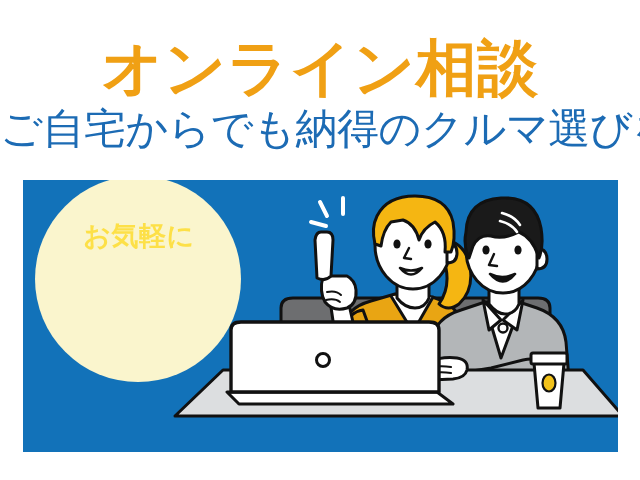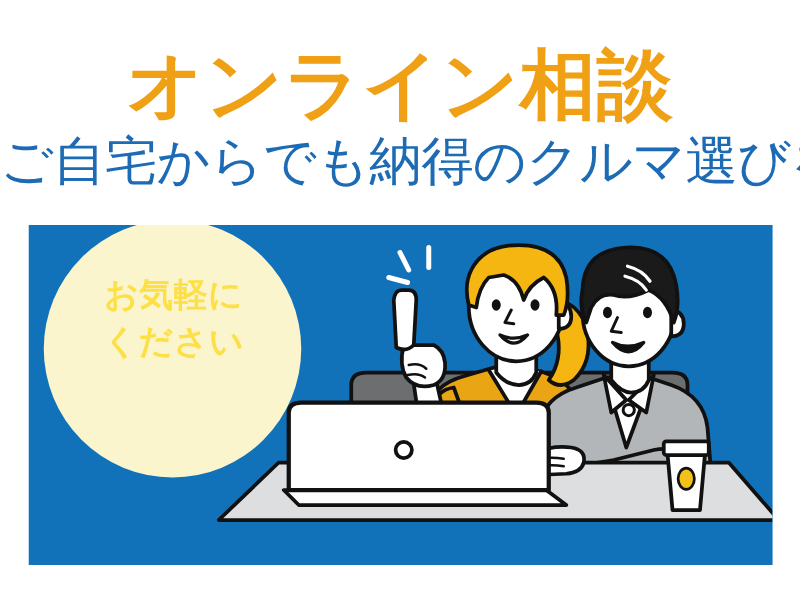--- a/index.html
+++ b/index.html
@@ -229,17 +229,16 @@
 
         <rect x="508" y="173" width="36" height="11" rx="2" fill="#FFFFFF" stroke="#111111" stroke-width="3"></rect>
 
         <ellipse cx="526" cy="203" rx="6.5" ry="8.5" fill="#F2C21A" stroke="#111111" stroke-width="2.2"></ellipse>
       </g>
 
     </svg>
 
     <div class="badge-text">
       <span class="l">お気軽に</span>
-      <span class="l">ください</span>
     </div>
 
   </div>
 </div>
 
 </body></html>

